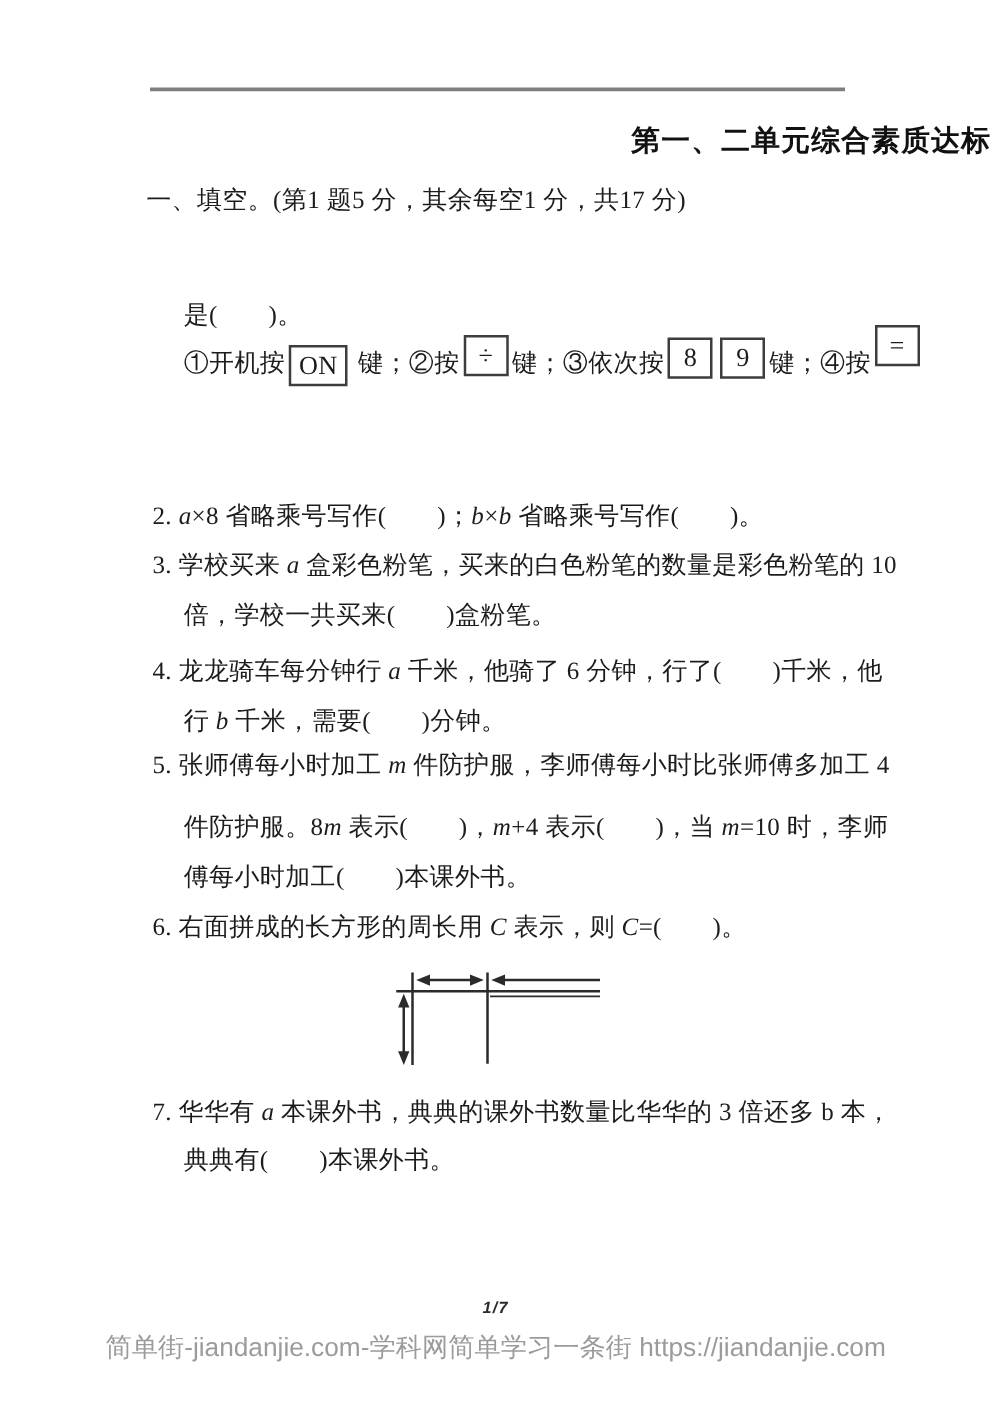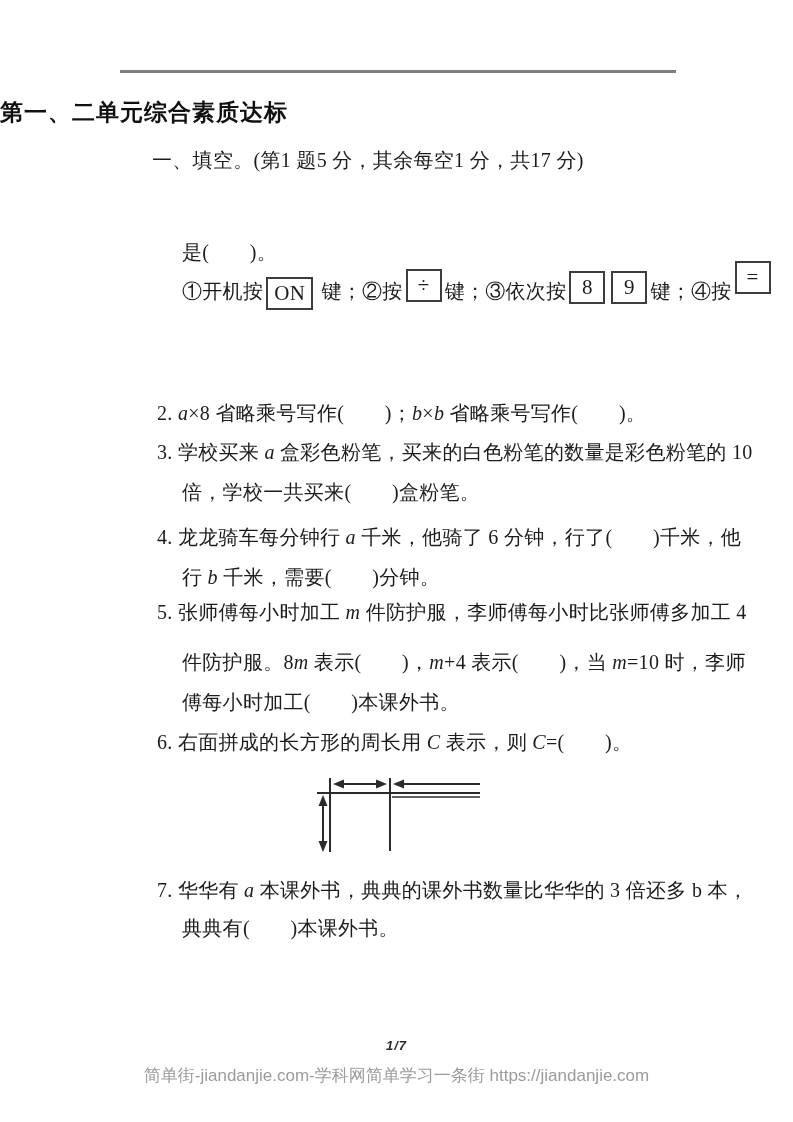--- a/index.html
+++ b/index.html
@@ -10,29 +10,29 @@
     font-family:"Liberation Serif","DejaVu Serif",serif;
     color:#1c1c1c;
     overflow:hidden;
   }
   .top-rule{
     position:absolute;left:120px;top:70px;width:556px;height:3px;
     background:#7e7e7e;
   }
   .title{
     position:absolute;top:97px;left:0;width:100%;
-    text-align:left;
+    text-align:right;
     font-family:"Liberation Sans","DejaVu Sans",sans-serif;
     font-weight:bold;font-size:23px;color:#111;
     letter-spacing:1px;
   }
   .line{
     position:absolute;left:122px;
     font-size:20px;line-height:40px;
-    white-space:nowrap;letter-spacing:0.3px;margin-left:35px;
+    white-space:nowrap;letter-spacing:0.3px;
   }
   .sec{left:117px;}
   .cont{left:147px;}
   .calcline{line-height:46px;}
   .key{
     position:relative;display:inline-block;
     border:2px solid #3d3d3d;
     min-width:20px;text-align:center;
     padding:1px 6px;line-height:27px;
     font-size:21px;margin:0 3px;
@@ -44,21 +44,21 @@
   .fig-stroke{stroke:#2b2b2b;fill:none;}
   .fig-fill{fill:#2b2b2b;stroke:none;}
   .footer-page{
     position:absolute;top:1038px;left:0;width:100%;text-align:center;
     font-family:"Liberation Sans","DejaVu Sans",sans-serif;
     font-weight:bold;font-size:13px;color:#2a2a2a;letter-spacing:1px;font-style:italic;
   }
   .footer-site{
     position:absolute;top:1064px;left:0;width:100%;text-align:center;
     font-family:"Liberation Sans","DejaVu Sans",sans-serif;
-    font-size:17px;color:#9b9b9b;
+    font-size:21px;color:#9b9b9b;
   }
 </style>
 </head>
 <body>
 
 <div class="page">
 
   <div class="top-rule"></div>
 
   <div class="title">第一、二单元综合素质达标</div>

